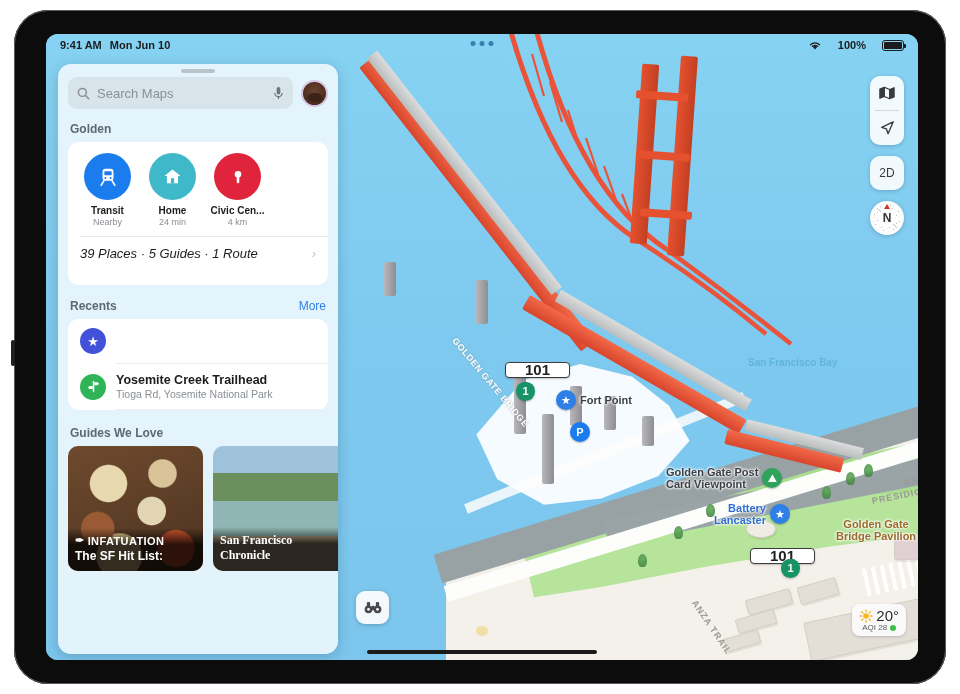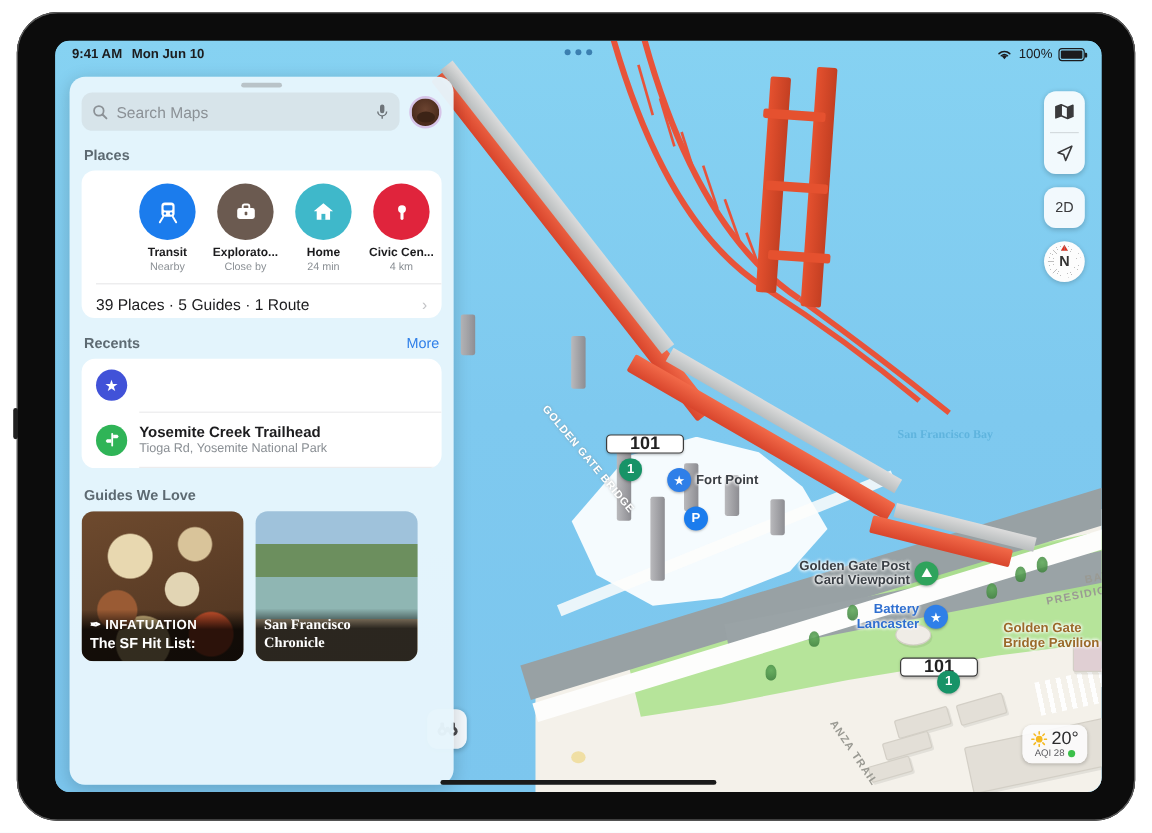--- a/index.html
+++ b/index.html
@@ -164,21 +164,20 @@
     position: absolute;
     font-size: 11px; font-weight: bold;
     color: #5b5f63;
     text-shadow: 0 0 3px rgba(255,255,255,.95), 0 0 3px rgba(255,255,255,.95);
     white-space: nowrap;
   }
   #label-bay {
     left: 702px; top: 322px; color: #5fb4de; font-size: 10px;
     text-align: center; line-height: 13px; text-shadow: none;
     font-weight: bold;
-    font-family: Liberation Serif, serif;
   }
   .poi {
     position: absolute; display: flex; align-items: center; gap: 4px;
   }
   .poi-pin {
     width: 20px; height: 20px; border-radius: 50%;
     display: flex; align-items: center; justify-content: center;
     color: #fff; font-size: 11px; flex: 0 0 auto;
     box-shadow: 0 1px 2px rgba(0,0,0,.28);
   }
@@ -309,37 +308,37 @@
   #status-left { display: flex; gap: 8px; }
   #status-center {
     position: absolute; left: 50%; top: 7px; transform: translateX(-50%);
     display: flex; gap: 4px;
   }
   #status-center span {
     width: 5px; height: 5px; border-radius: 50%;
     background: #3b7fb0;
   }
   #status-right {
-    margin-left: auto; display: flex; align-items: center; gap: 5px;
-    font-size: 11px; font-weight: normal;
+    margin-left: auto; display: flex; align-items: center; gap: 16px;
+    font-size: 11px; font-weight: bold;
   }
   .batt {
     width: 22px; height: 11px; border: 1.3px solid #1c1c1e;
     border-radius: 3px; position: relative; padding: 1px;
   }
   .batt::after {
     content: ""; position: absolute; right: -3px; top: 3px;
     width: 2px; height: 4px; background: #1c1c1e; border-radius: 0 1px 1px 0;
   }
   .batt i { display: block; height: 100%; background: #1c1c1e; border-radius: 1px; }
 
   
   #sidebar {
     position: absolute; left: 12px; top: 30px;
-    width: 320px; height: 590px;
+    width: 280px; height: 590px;
     background: rgba(230,245,252,.97);
     border-radius: 13px;
     box-shadow: 0 3px 14px rgba(0,0,0,.18);
     overflow: hidden;
     z-index: 50;
     display: flex; flex-direction: column; justify-content: space-between;
   }
   #grabber {
     width: 34px; height: 4px; border-radius: 2px;
     background: #b9c3c8; margin: 5px auto 4px;
@@ -373,39 +372,39 @@
     display: flex; align-items: center; justify-content: space-between;
     padding: 4px 2px 6px;
   }
   .sec-title { font-size: 12px; font-weight: bold; color: #5d6a72; }
   .sec-more { font-size: 12px; color: #2f7fe8; font-weight: 500; }
   .card {
     background: #fff; border-radius: 11px; overflow: hidden;
   }
   
   #lib-row {
-    display: flex; gap: 10px; padding: 11px 12px 9px; overflow: hidden; margin-left: 32px;
+    display: flex; gap: 10px; padding: 11px 12px 9px; overflow: hidden;
   }
   .lib-item { width: 55px; flex: 0 0 auto; text-align: center; }
   .lib-ic {
     width: 47px; height: 47px; border-radius: 50%;
     margin: 0 auto 5px;
     display: flex; align-items: center; justify-content: center;
     color: #fff;
   }
   .lib-name {
     font-size: 10px; font-weight: bold; color: #1c1c1e;
     white-space: nowrap; overflow: hidden; text-overflow: ellipsis;
   }
   .lib-sub { font-size: 9px; color: #8a8f94; margin-top: 1px; }
   #lib-divider { height: 1px; background: #e9e9ea; margin-left: 12px; }
   #lib-summary {
     display: flex; align-items: center; justify-content: space-between;
-    padding: 9px 12px 4px;
-    font-size: 13px; font-weight: 500; color: #1c1c1e;
+    padding: 9px 12px 24px;
+    font-size: 13px; font-weight: 500; color: #1c1c1e; font-style: italic;
   }
   .chev { color: #c2c3c6; font-size: 13px; }
   
   .rec-item {
     display: flex; align-items: center; gap: 10px;
     padding: 9px 12px;
   }
   .rec-ic {
     width: 26px; height: 26px; border-radius: 50%;
     display: flex; align-items: center; justify-content: center;
@@ -553,37 +552,37 @@
       <div class="poi" style="left:510px;top:356px;">
         <div class="poi-pin" style="background:#2f7fe8;">★</div>
         <div class="poi-text" style="color:#3a3f45;">Fort Point</div>
       </div>
 
       <div class="poi" style="left:524px;top:388px;">
         <div class="poi-pin" style="background:#1b7ced;font-weight:bold;">P</div>
       </div>
 
       <div class="poi" style="left:620px;top:432px;">
-        <div class="poi-text" style="color:#3a3f45;text-align:right;">
+        <div class="poi-text" style="color:#3a3f45;text-align:left;">
           <div>Golden Gate Post</div>
           <div>Card Viewpoint</div>
         </div>
         <div class="poi-pin" style="background:#2fa35c;">⛰</div>
       </div>
 
       <div class="poi" style="left:668px;top:468px;">
         <div class="poi-text" style="color:#2f6fd0;text-align:right;">
           <div>Battery</div>
           <div>Lancaster</div>
         </div>
         <div class="poi-pin" style="background:#2f7fe8;">★</div>
       </div>
 
       <div class="poi" style="left:790px;top:484px;">
-        <div class="poi-text" style="color:#9a6a2a;text-align:left;">
+        <div class="poi-text" style="color:#9a6a2a;text-align:center;">
           <div>Golden Gate</div>
           <div>Bridge Pavilion</div>
         </div>
 
       </div>
 
       <div style="position:absolute;left:430px;top:592px;width:12px;height:10px;border-radius:50%;background:#f0dfa4;"></div>
     </div>
 
     <div id="statusbar">
@@ -687,50 +686,39 @@
             <path d="M2 7.4 A4 4 0 0 0 10 7.4" fill="none" stroke="#6e7479" stroke-width="1.3"></path>
             <line x1="6" y1="11.4" x2="6" y2="14" stroke="#6e7479" stroke-width="1.3"></line>
           </svg>
         </div>
         <div id="avatar"></div>
       </div>
 
       <div id="sb-scroll">
 
         <div class="sec-head">
-          <span class="sec-title">Places</span>
+          <span class="sec-title">Golden</span>
         </div>
         <div class="card">
           <div id="lib-row">
 
             <div class="lib-item">
               <div class="lib-ic" style="background:#1b7ced;">
                 <svg width="22" height="22" viewBox="0 0 24 24">
                   <rect x="6" y="3" width="12" height="13" rx="3.2" fill="#fff"></rect>
                   <rect x="8" y="5.6" width="8" height="4.6" rx="1" fill="#1b7ced"></rect>
                   <circle cx="9.2" cy="13" r="1.1" fill="#1b7ced"></circle>
                   <circle cx="14.8" cy="13" r="1.1" fill="#1b7ced"></circle>
                   <path d="M7.6 16 L4.6 21 M16.4 16 L19.4 21" stroke="#fff" stroke-width="1.8" stroke-linecap="round"></path>
                 </svg>
               </div>
               <div class="lib-name">Transit</div>
               <div class="lib-sub">Nearby</div>
             </div>
 
-            <div class="lib-item">
-              <div class="lib-ic" style="background:#6b5a50;">
-                <svg width="22" height="22" viewBox="0 0 24 24">
-                  <rect x="4" y="8" width="16" height="10" rx="2.2" fill="#fff"></rect>
-                  <path d="M9 8 V6.4 A1.6 1.6 0 0 1 10.6 4.8 h2.8 A1.6 1.6 0 0 1 15 6.4 V8" fill="none" stroke="#fff" stroke-width="1.7"></path>
-                  <rect x="10.8" y="11.4" width="2.4" height="3.2" rx=".6" fill="#6b5a50"></rect>
-                </svg>
-              </div>
-              <div class="lib-name">Explorato...</div>
-              <div class="lib-sub">Close by</div>
-            </div>
 
             <div class="lib-item">
               <div class="lib-ic" style="background:#3fb8ca;">
                 <svg width="23" height="23" viewBox="0 0 24 24">
                   <path d="M12 4.6 L20.4 11.6 H17.8 V19 H6.2 V11.6 H3.6 Z" fill="#fff"></path>
                   <rect x="10.3" y="13.8" width="3.4" height="5.2" fill="#3fb8ca"></rect>
                 </svg>
               </div>
               <div class="lib-name">Home</div>
               <div class="lib-sub">24 min</div>

